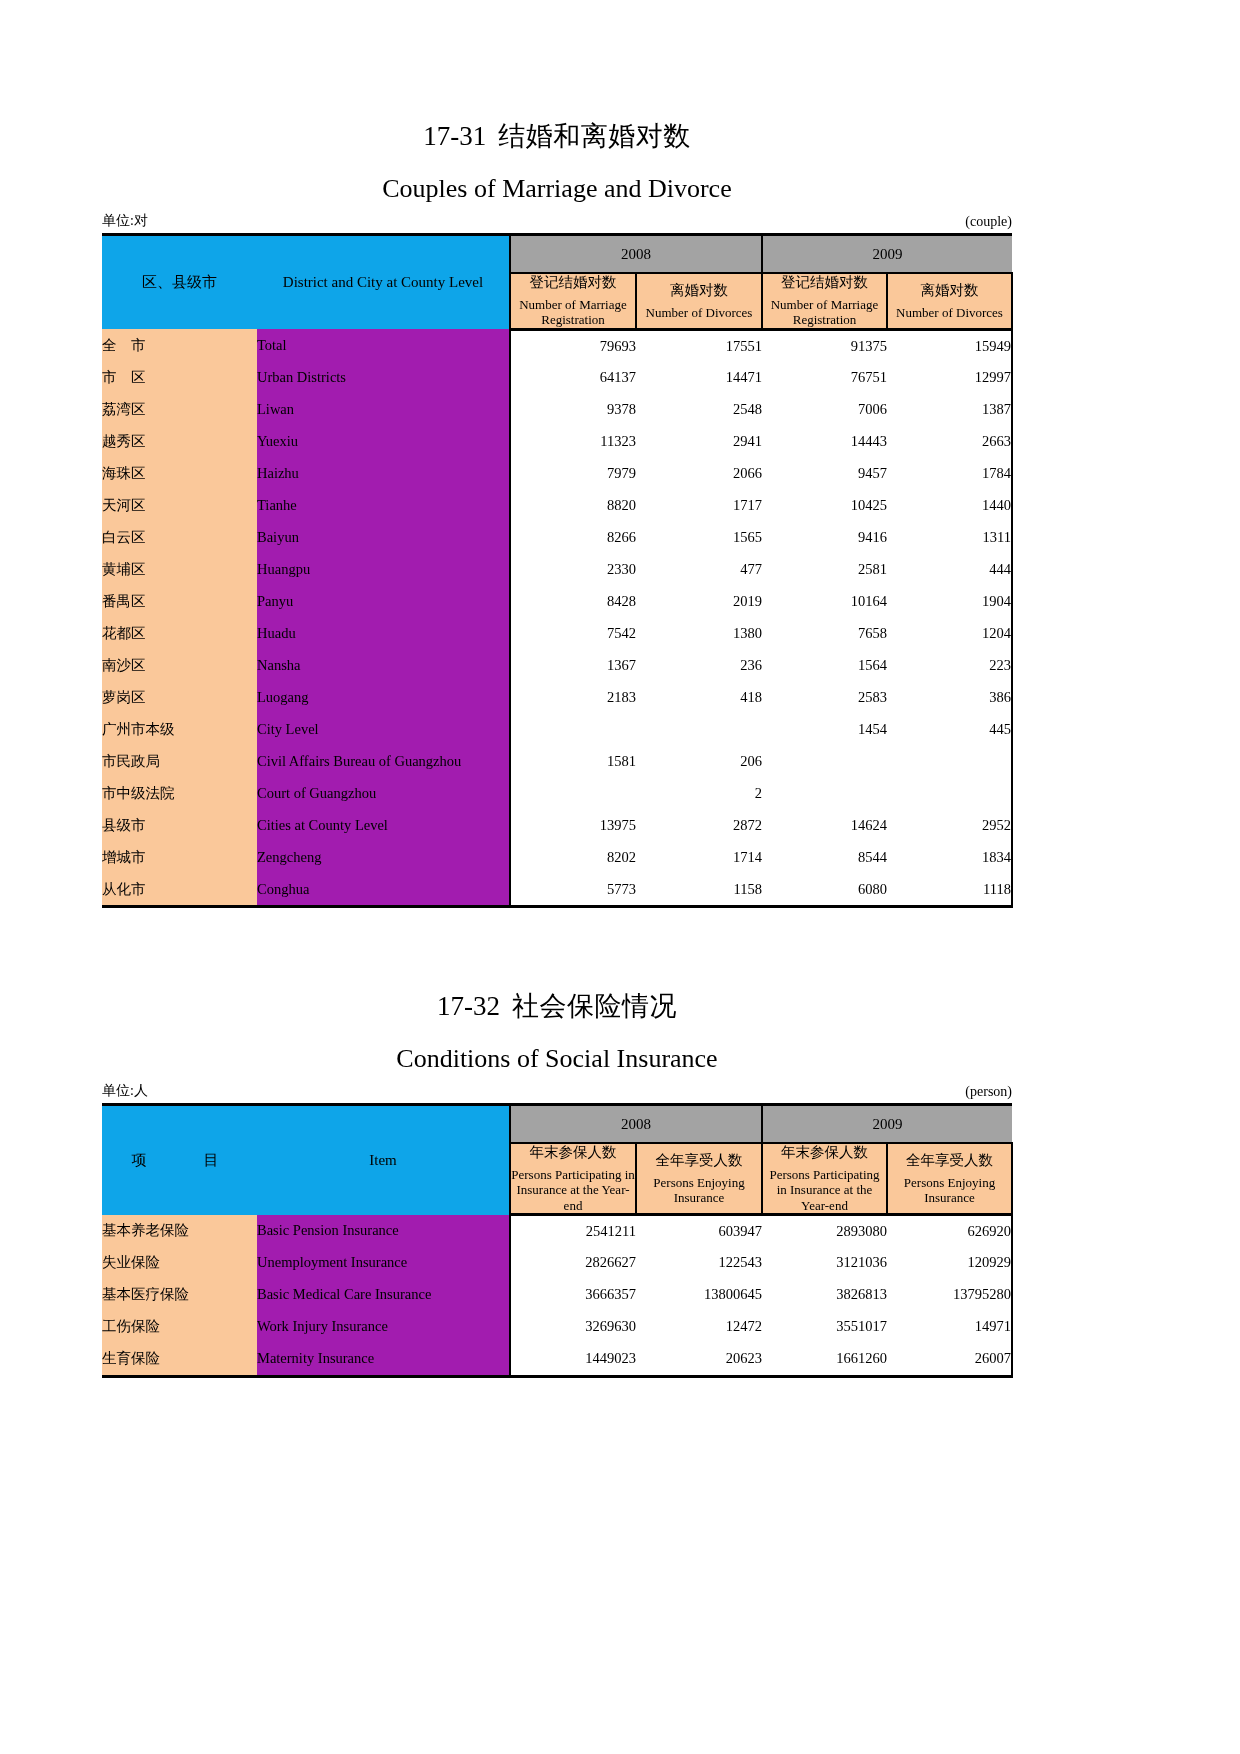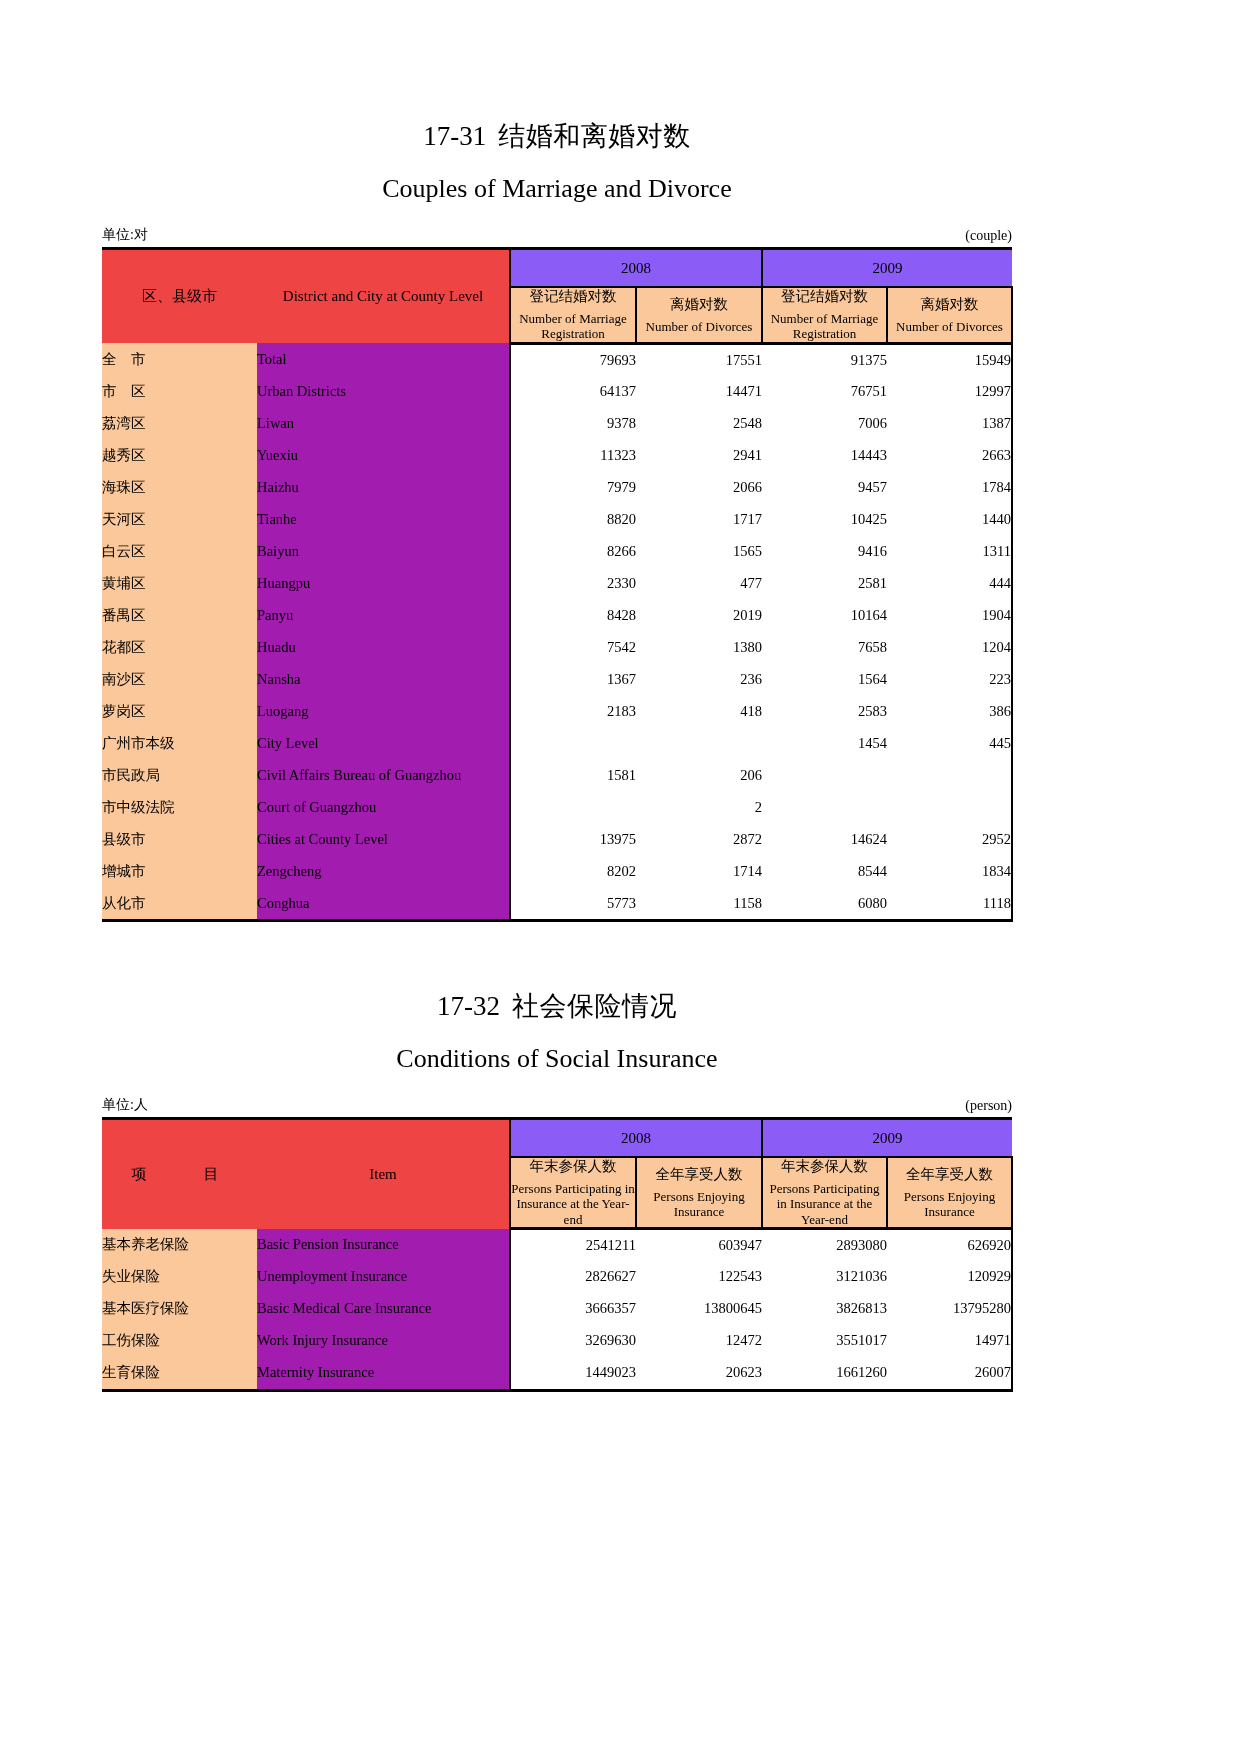--- a/index.html
+++ b/index.html
@@ -42,21 +42,21 @@
     font-size: 26px;
     margin: 20px 0 0 0;
     font-weight: normal;
     font-family: "Liberation Serif", "DejaVu Serif", serif;
   }
   .unit-row {
     display: flex;
     justify-content: space-between;
     align-items: flex-end;
     font-size: 14px;
-    margin-top: 22px;
+    margin-top: 8px;
     margin-bottom: 3px;
   }
   .unit-left { font-size: 14px; }
   .unit-right { font-size: 14px; }
 
   table.stat {
     border-collapse: collapse;
     width: 910px;
     table-layout: fixed;
     font-size: 14px;
@@ -69,32 +69,32 @@
   .hdr-top-rule { border-top: 3px solid #000; }
   .hdr-bottom-rule { border-bottom: 3px solid #000; }
   .vline-l { border-left: 2px solid #000; }
   .vline-r { border-right: 2px solid #000; }
   .hline-b { border-bottom: 2px solid #000; }
 
   .yearcell {
     text-align: center;
     font-size: 15px;
     height: 36px;
-    background: #8b5cf6;
+    background: #a3a3a3;
   }
   .subhdr {
     text-align: center;
     background: #fac89a;
     padding: 5px 3px 7px 3px;
     line-height: 1.18;
   }
   .subhdr .cn { font-size: 14.5px; display: block; margin-bottom: 6px; }
   .subhdr .en { font-size: 13px; display: block; }
   .stubhdr {
-    background: #ef4444;
+    background: #0ea5e9;
     text-align: center;
     font-size: 15px;
   }
   .stubhdr .spaced { letter-spacing: 9px; }
 
   .cn-col {
     background: #fac89a;
     font-size: 14.5px;
     height: 32px;
     padding-left: 6px;

